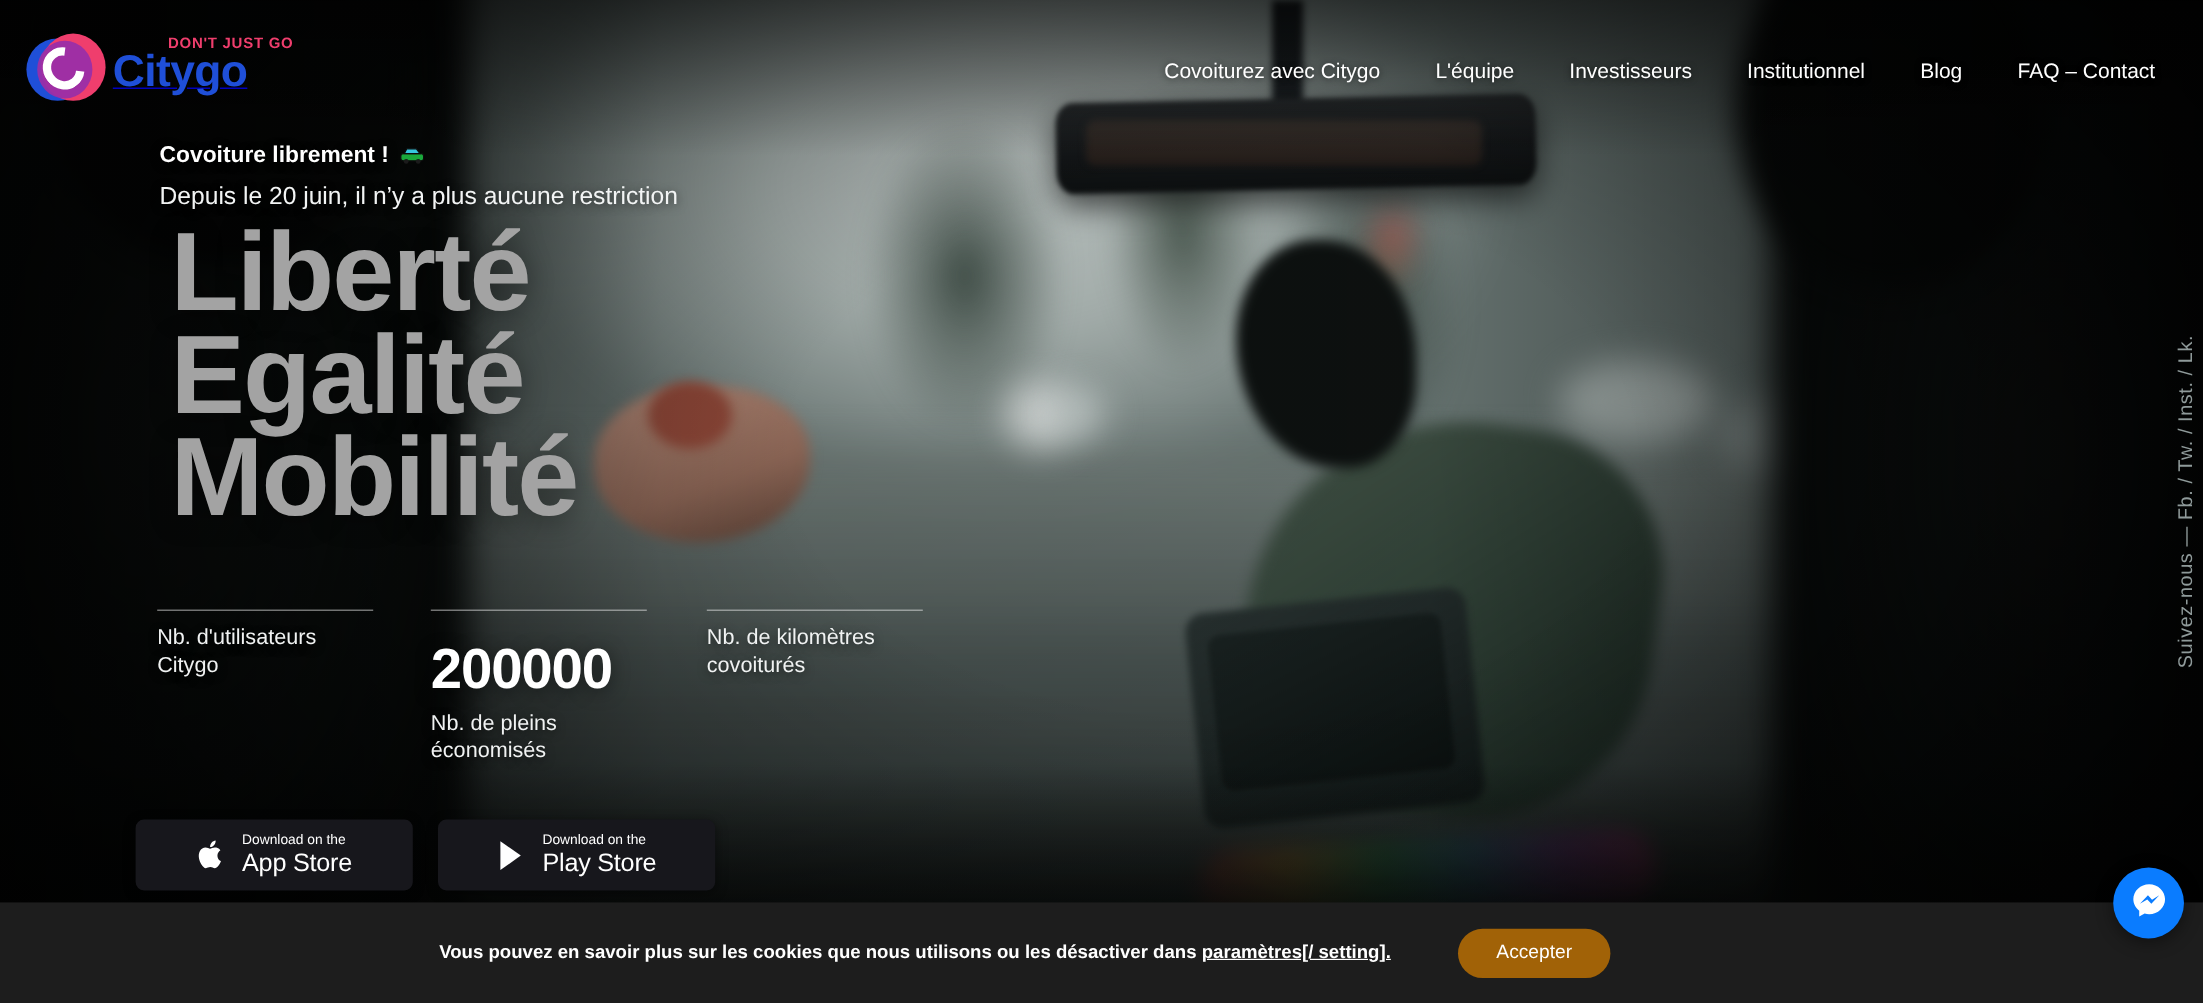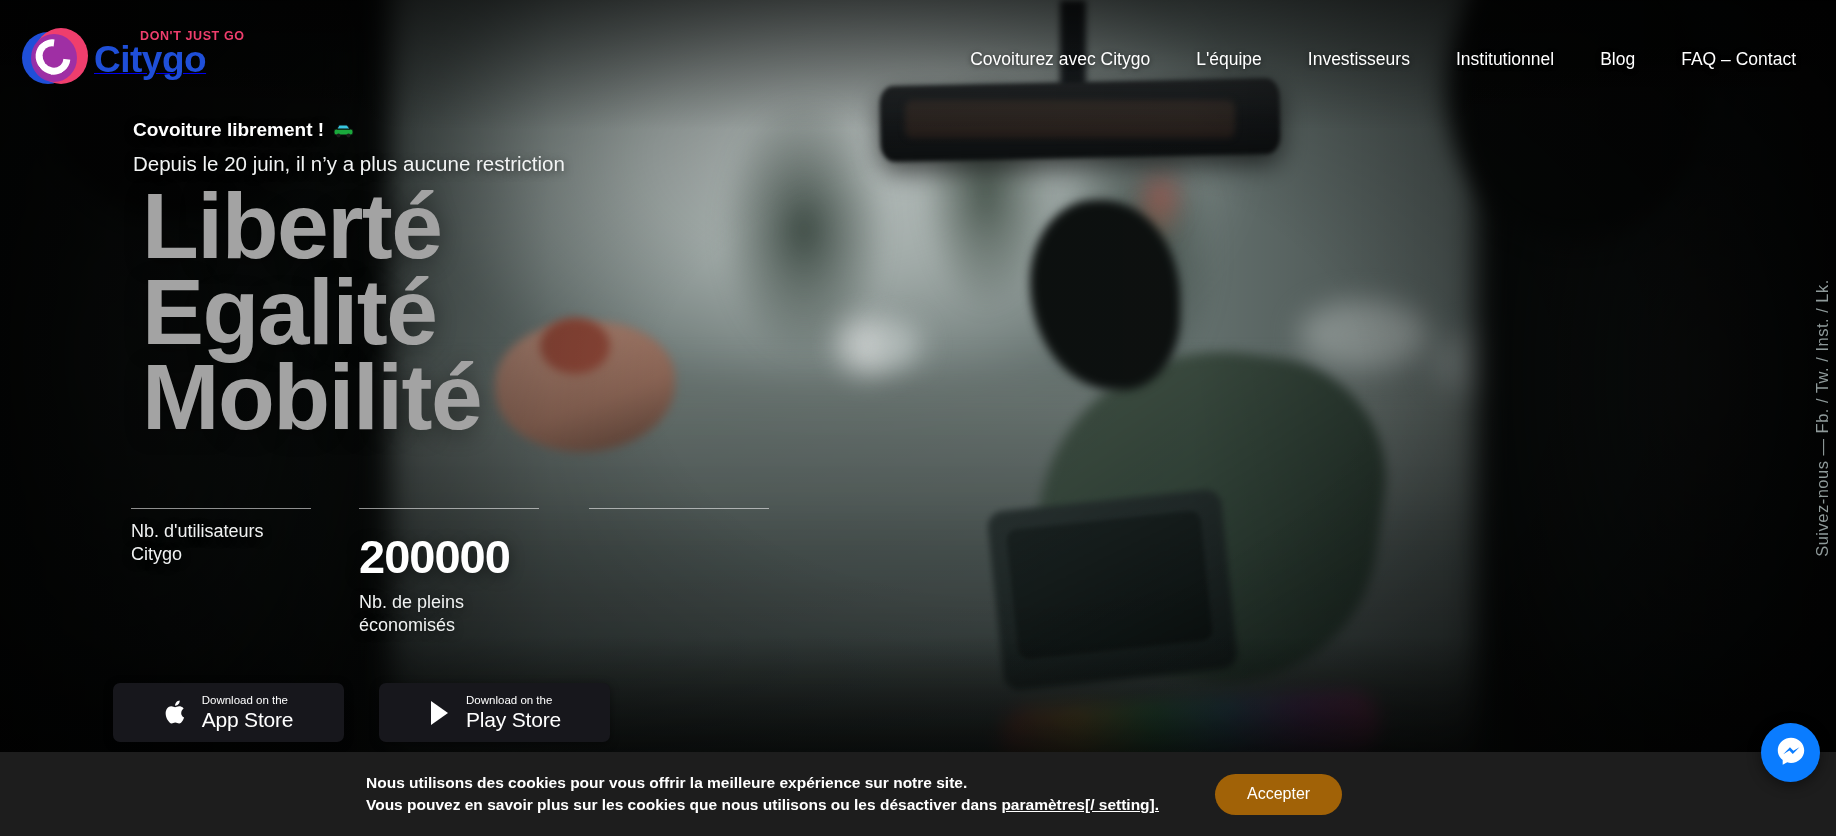--- a/index.html
+++ b/index.html
@@ -205,21 +205,21 @@
     margin-top:24px; font-size:47px; font-weight:bold; color:#fff;
     letter-spacing:-1px; line-height:1;
     text-shadow:0 3px 14px rgba(0,0,0,.5);
   }
   .stat-label {
     margin-top:11px; font-size:18px; color:#f0f2f2; line-height:1.3;
     max-width:180px; text-shadow:0 2px 8px rgba(0,0,0,.5);
   }
 
   
-  .stores { position:absolute; left:113px; top:683px; display:flex; gap:35px; }
+  .stores { position:absolute; left:113px; top:683px; display:flex; gap:21px; }
   .store-btn {
     width:231px; height:59px; background:#17171c; border-radius:7px;
     display:flex; align-items:center; justify-content:center; gap:13px;
     cursor:pointer; box-shadow:0 2px 10px rgba(0,0,0,.45);
   }
   .store-btn .glyph { display:flex; align-items:center; }
   .store-txt { display:flex; flex-direction:column; line-height:1; }
   .store-small { font-size:11.5px; color:#fff; margin-bottom:3px; }
   .store-big { font-size:21px; color:#fff; font-weight:400; letter-spacing:-.2px; }
 
@@ -346,20 +346,21 @@
         <div class="stat-rule"></div>
         <div class="stat-label">Nb. d'utilisateurs Citygo</div>
       </div>
       <div class="stat">
         <div class="stat-rule"></div>
         <div class="stat-val">200000</div>
         <div class="stat-label">Nb. de pleins économisés</div>
       </div>
       <div class="stat">
         <div class="stat-rule"></div>
+        <div class="stat-label">Nb. de kilomètres covoiturés</div>
       </div>
     </div>
 
     <div class="stores">
       <div class="store-btn">
         <span class="glyph">
           <svg width="25" height="29" viewBox="0 0 25 29" xmlns="http://www.w3.org/2000/svg">
             <path fill="#ffffff" d="M17.2 15.1c0-3 2.4-4.4 2.5-4.5-1.4-2-3.5-2.3-4.2-2.3-1.8-.2-3.5 1-4.4 1-.9 0-2.3-1-3.8-1C5.4 8.3 3.6 9.4 2.6 11.2c-2 3.5-.5 8.6 1.4 11.4 1 1.4 2.1 2.9 3.6 2.9 1.4-.1 2-.9 3.7-.9s2.2.9 3.8.9c1.5 0 2.5-1.4 3.5-2.8 1.1-1.6 1.5-3.1 1.5-3.2-.1 0-2.9-1.1-2.9-4.4z"></path>
             <path fill="#ffffff" d="M14.5 6.1c.8-1 1.3-2.3 1.2-3.7-1.2.1-2.6.8-3.4 1.8-.7.9-1.4 2.3-1.2 3.6 1.3.1 2.6-.7 3.4-1.7z"></path>
           </svg>
@@ -383,21 +384,20 @@
       </div>
     </div>
   </div>
 
   <div class="social-rail">
     <span>Suivez-nous  —  Fb.  /  Tw.  /  Inst.  /  Lk.</span>
   </div>
 
   <div class="cookie">
     <div class="cookie-text">
-      <div>Nous utilisons des cookies pour vous offrir la meilleure expérience sur notre site.</div>
       <div><span>Vous pouvez en savoir plus sur les cookies que nous utilisons ou les désactiver dans </span><a href="#">paramètres[/ setting].</a></div>
     </div>
     <button class="cookie-accept">Accepter</button>
   </div>
 
   <div class="messenger">
     <span>
       <svg width="34" height="34" viewBox="0 0 36 36" xmlns="http://www.w3.org/2000/svg">
         <path fill="#ffffff" d="M18 4C10.3 4 4 9.9 4 17.2c0 4.2 2 7.9 5.2 10.3v5.1l4.8-2.6c1.3.4 2.6.6 4 .6 7.7 0 14-5.9 14-13.2S25.7 4 18 4z"></path>
         <path fill="#0a7cff" d="M9.8 21.4l7.1-7.5 3.6 3.8 6.4-3.8-7 7.4-3.6-3.7z"></path>

